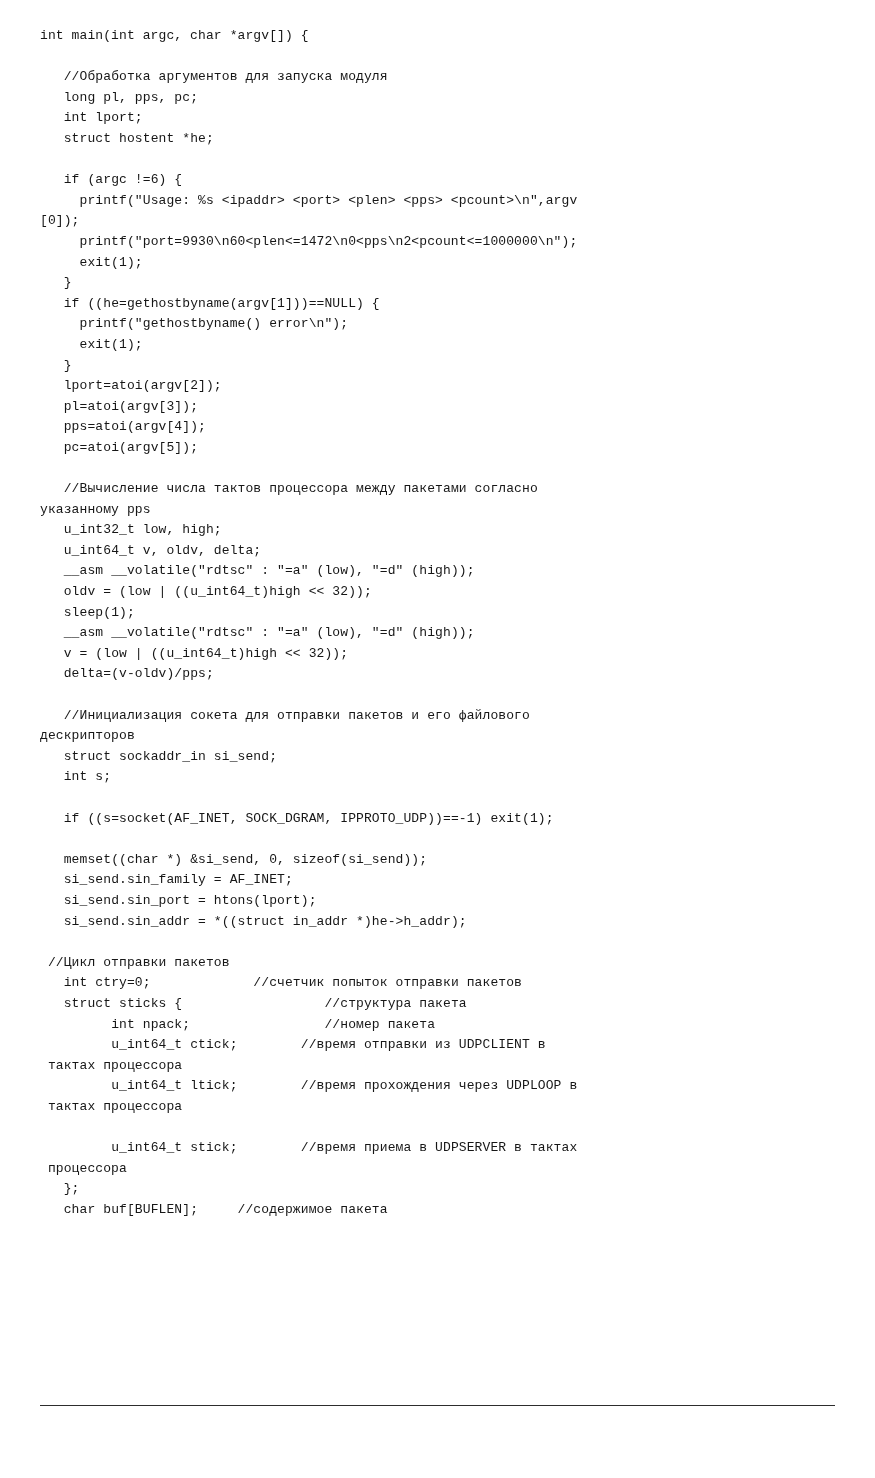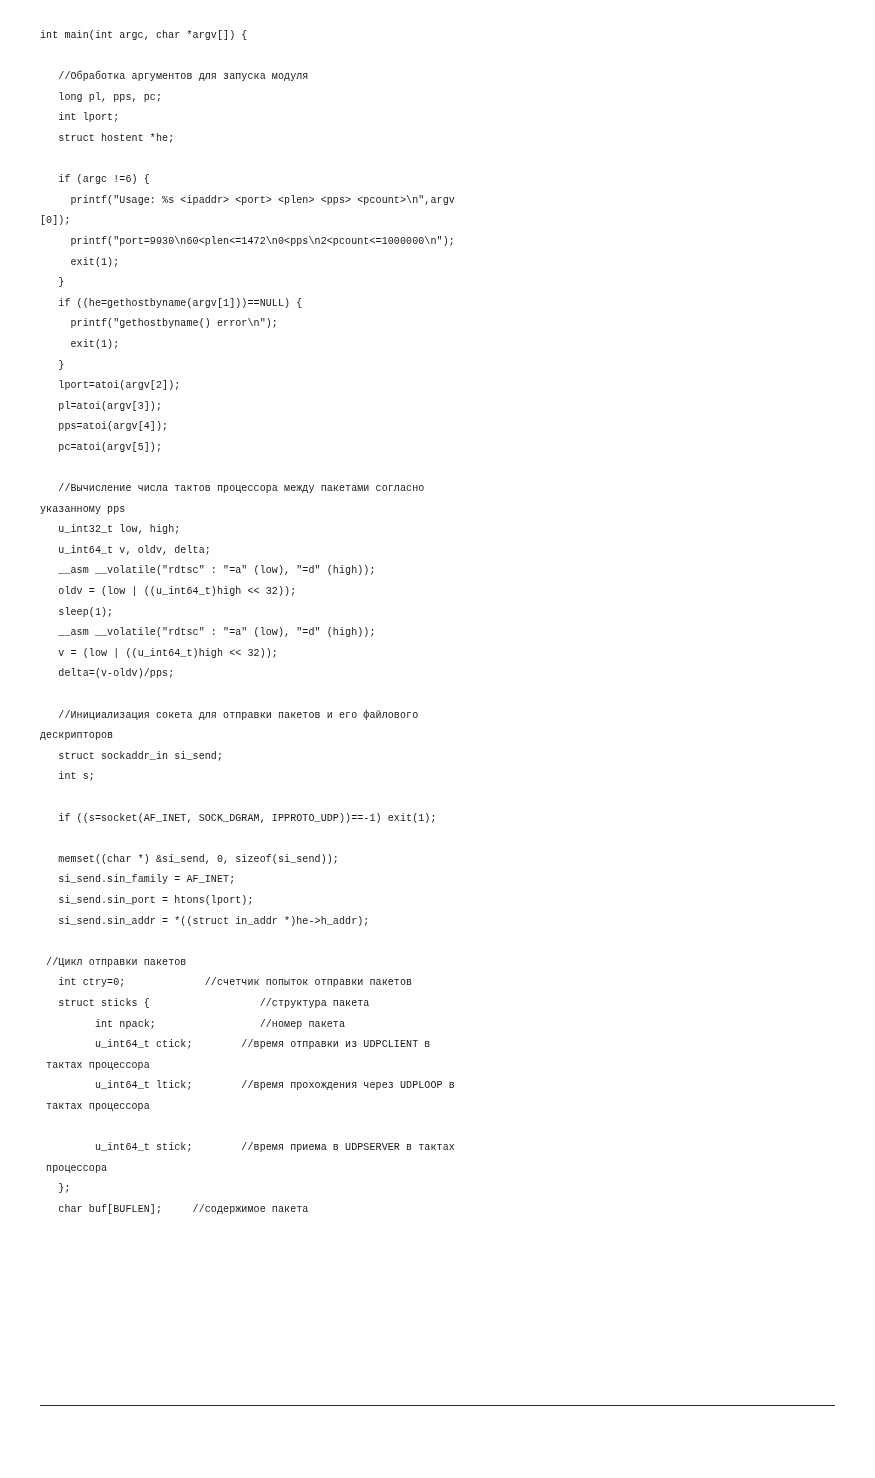--- a/index.html
+++ b/index.html
@@ -15,21 +15,21 @@
   }
   .page {
     position: relative;
     width: 875px;
     min-height: 1478px;
     box-sizing: border-box;
     padding: 26px 40px 0 40px;
   }
   .code-listing {
     font-family: "Liberation Mono", "DejaVu Sans Mono", monospace;
-    font-size: 10px;
+    font-size: 13px;
     line-height: 20.6px;
     white-space: pre-wrap;
     word-break: break-word;
     color: #161616;
     letter-spacing: 0.1px;
     margin: 0;
   }
   .footer-rule {
     position: absolute;
     left: 40px;

